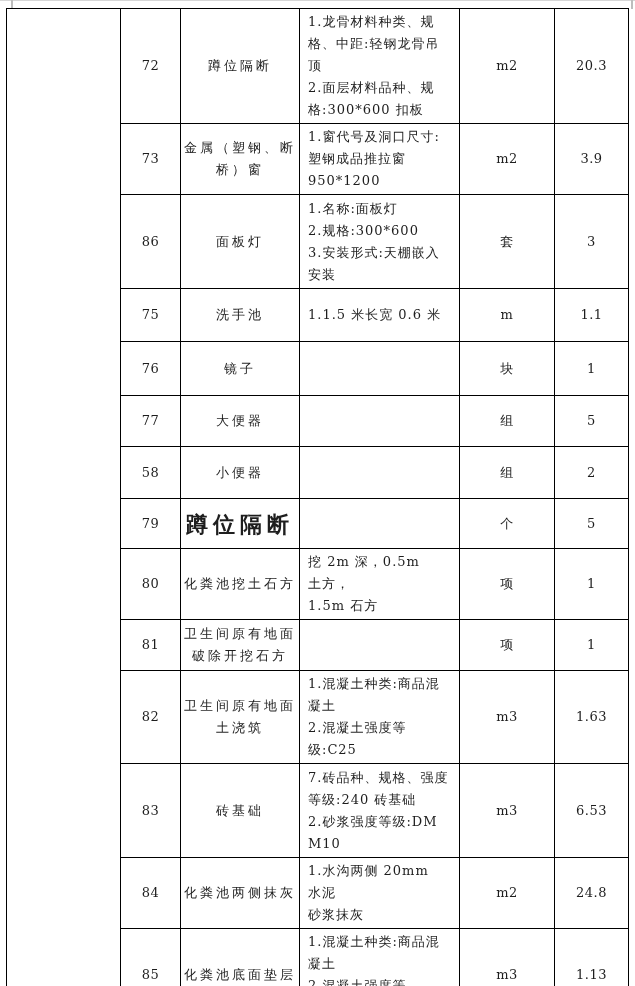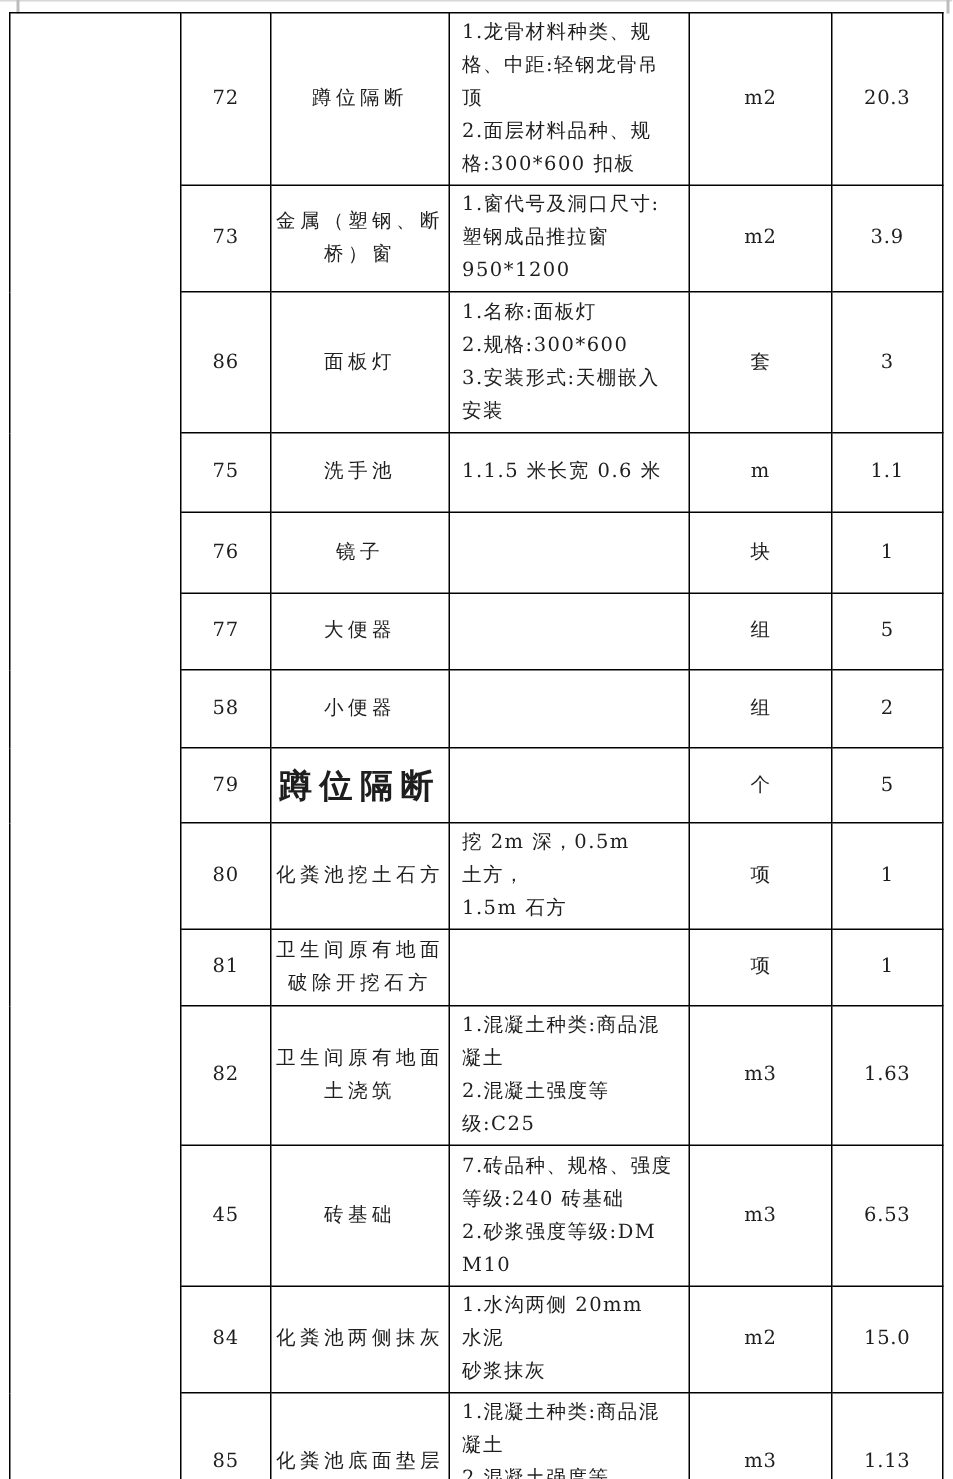--- a/index.html
+++ b/index.html
@@ -182,36 +182,36 @@
       <td class="cell-name">卫生间原有地面
 土浇筑</td>
       <td class="cell-desc">1.混凝土种类:商品混
 凝土
 2.混凝土强度等
 级:C25</td>
       <td class="cell-unit">m3</td>
       <td class="cell-qty">1.63</td>
     </tr>
     <tr style="height:94px">
-      <td class="cell-no">45</td>
+      <td class="cell-no">83</td>
       <td class="cell-name">砖基础</td>
       <td class="cell-desc">7.砖品种、规格、强度
 等级:240 砖基础
 2.砂浆强度等级:DM
 M10</td>
       <td class="cell-unit">m3</td>
       <td class="cell-qty">6.53</td>
     </tr>
     <tr style="height:53px">
       <td class="cell-no">84</td>
       <td class="cell-name">化粪池两侧抹灰</td>
       <td class="cell-desc">1.水沟两侧 20mm 水泥
 砂浆抹灰</td>
       <td class="cell-unit">m2</td>
-      <td class="cell-qty">15.0</td>
+      <td class="cell-qty">24.8</td>
     </tr>
     <tr style="height:87px">
       <td class="cell-no">85</td>
       <td class="cell-name">化粪池底面垫层</td>
       <td class="cell-desc">1.混凝土种类:商品混
 凝土
 2.混凝土强度等
 级:C30</td>
       <td class="cell-unit">m3</td>
       <td class="cell-qty">1.13</td>

